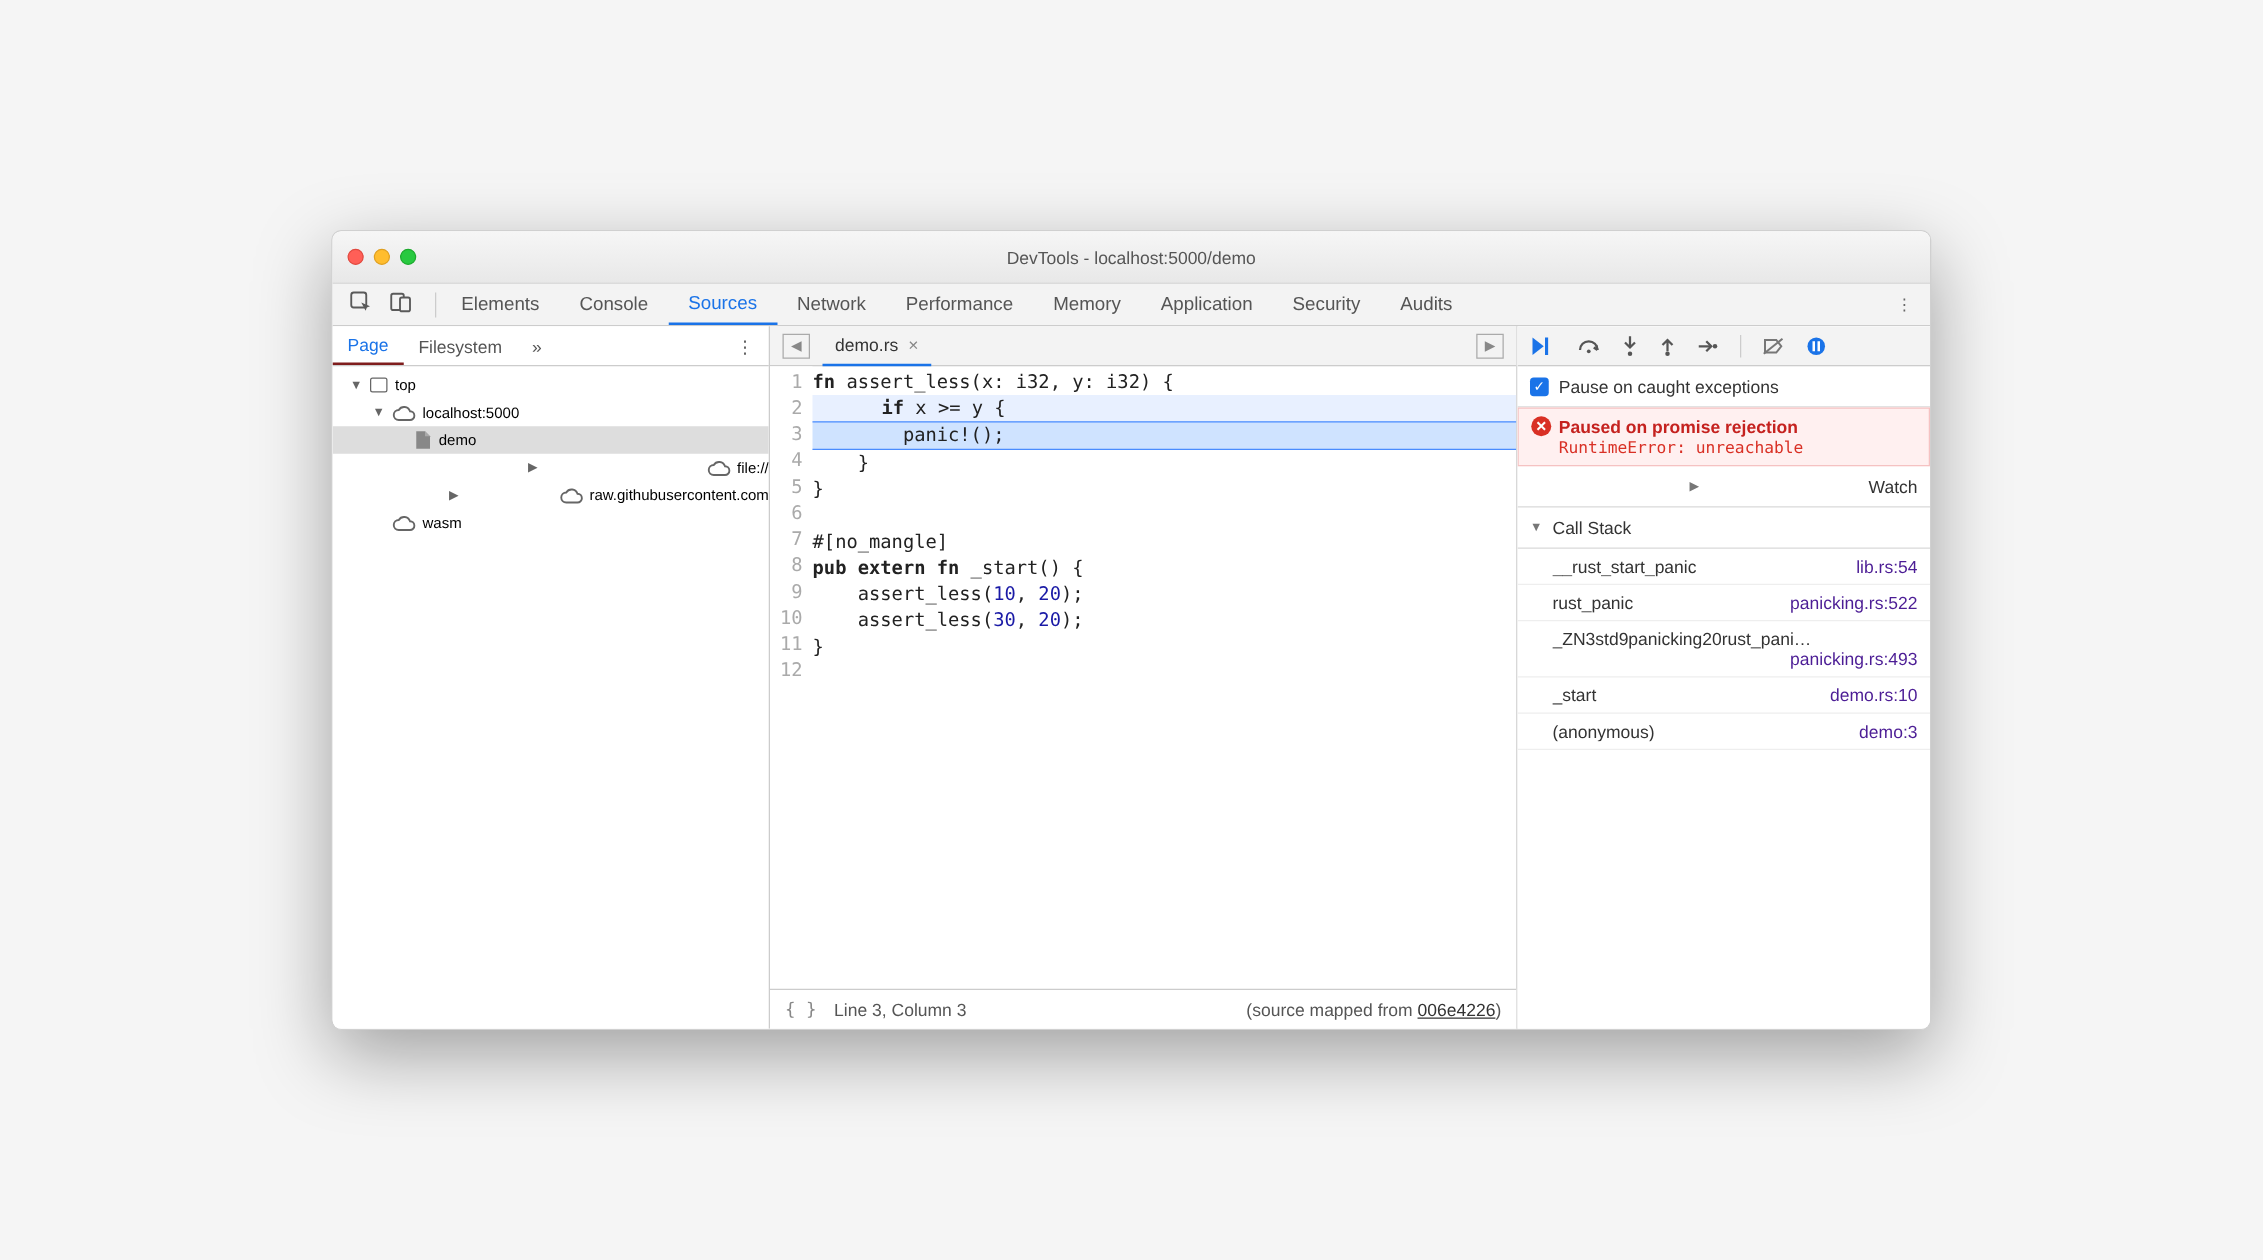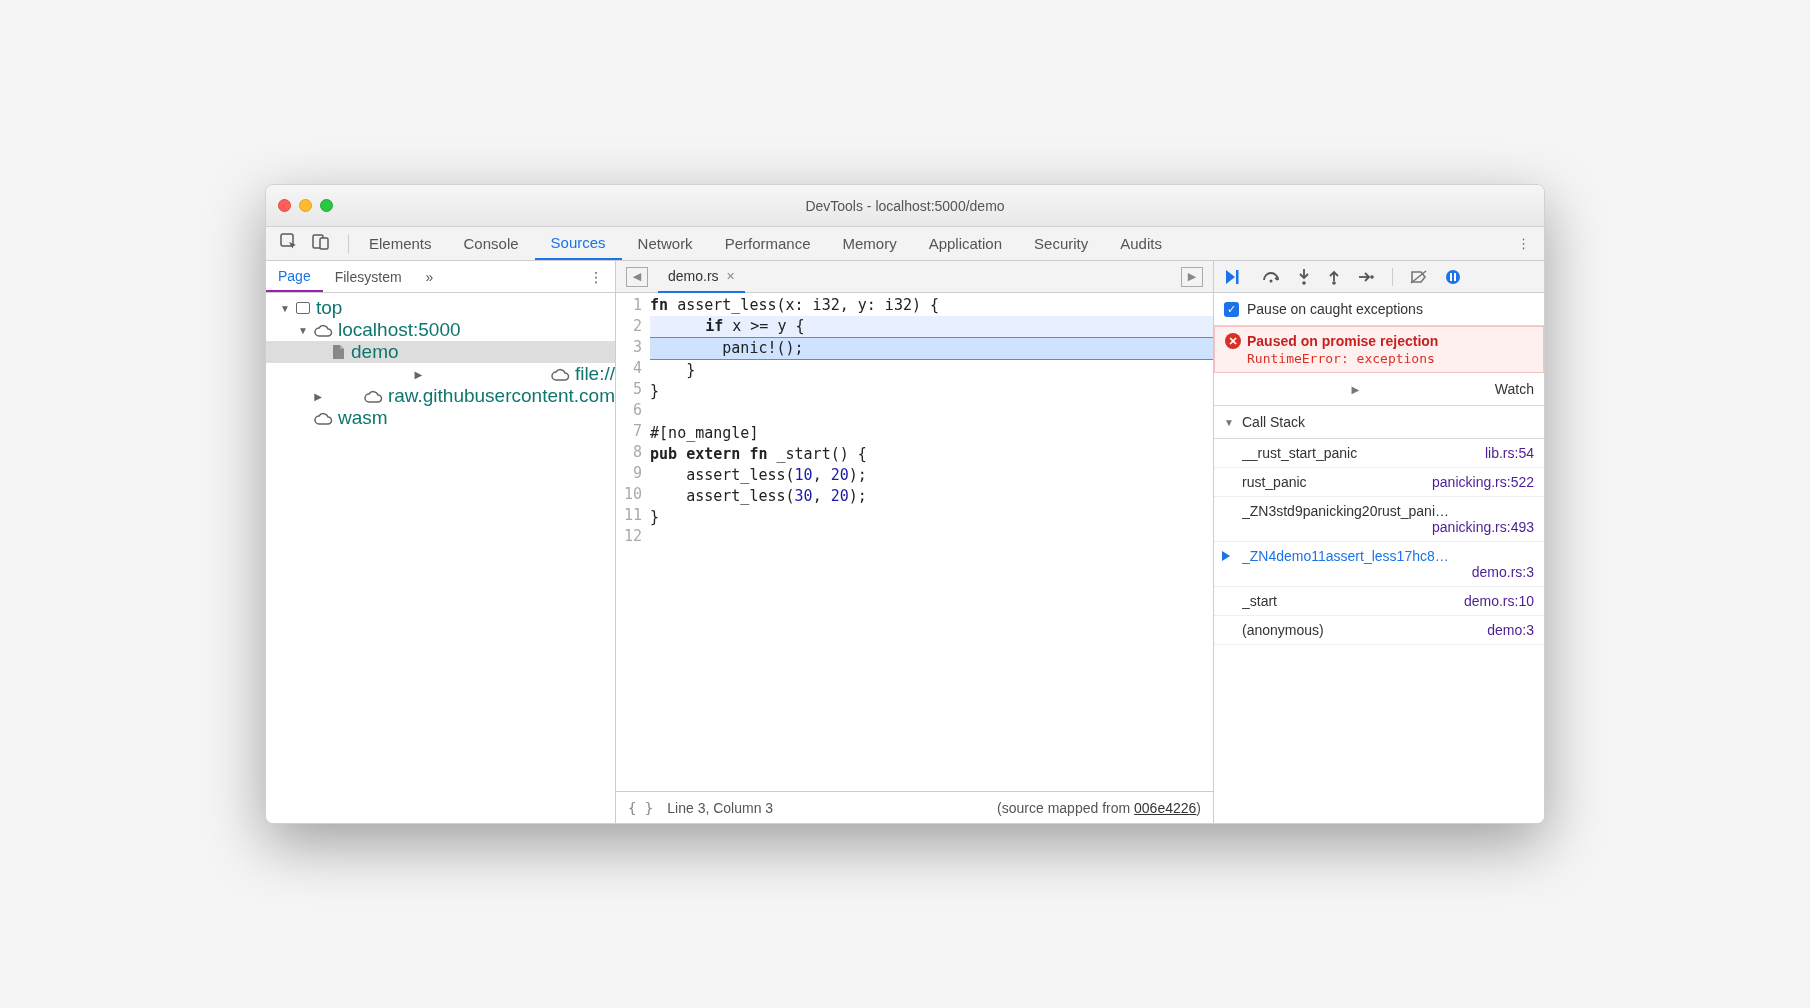--- a/index.html
+++ b/index.html
@@ -45,24 +45,24 @@
 .tabs .tab { padding:0 16px; color:#555; height:100%; display:flex; align-items:center; cursor:pointer; font-size:15px;}
 .tabs .tab.active { color:#1a73e8; border-bottom:2px solid #1a73e8; margin-bottom:-1px;}
 .tabs .spacer{flex:1;}
 .tabs .more{padding:0 14px; color:#666;}
 .body { flex:1; display:flex; min-height:0;}
 .left {
   width:350px; border-right:1px solid #ccc; display:flex; flex-direction:column; background:#fff;
 }
 .left-tabs { height:32px; display:flex; align-items:center; border-bottom:1px solid #ccc; font-size:14px;}
 .left-tabs .lt { padding:0 12px; height:100%; display:flex; align-items:center; color:#555;}
-.left-tabs .lt.active{color:#1a73e8;border-bottom:2px solid #a21caf;margin-bottom:-1px;}
+.left-tabs .lt.active{color:#1a73e8;border-bottom:2px solid #7f1d1d;margin-bottom:-1px;}
 .left-tabs .lt.chev{font-size:14px;}
 .left-tabs .lt.menu{margin-left:auto; padding-right:12px;}
-.tree { flex:1; padding-top:4px; font-size:19px; color:#0f766e; overflow:auto;}
+.tree { flex:1; padding-top:4px; font-size:12px; color:#000000; overflow:auto;}
 .tree-row { display:flex; align-items:center; height:22px; gap:6px; cursor:default; white-space:nowrap;}
 .tree-row.selected{background:#ddd;}
 .tree-row .indent{display:inline-block;}
 .tri{font-size:10px; color:#666; width:10px; text-align:center;}
 .tri.right::before{content:"▶";}
 .tri.down::before{content:"▼";}
 .icon-frame{width:14px;height:12px;border:1.5px solid #666;border-radius:2px;display:inline-block;}
 .icon-cloud svg, .icon-file svg{display:block;}
 .center { flex:1; display:flex; flex-direction:column; min-width:0; border-right:1px solid #ccc;}
 .file-tabs { height:32px; display:flex; align-items:center; border-bottom:1px solid #ccc; background:#f3f3f3;}
@@ -309,21 +309,21 @@
           <span class="chk">✓</span>
           <span>Pause on caught exceptions</span>
         </div>
       </div>
 
       <div class="pause-banner section">
         <div class="t1">
             <span class="err-icon">✕</span>
             <span>Paused on promise rejection</span>
           </div>
-        <div class="t2">RuntimeError: exceptions</div>
+        <div class="t2">RuntimeError: unreachable</div>
       </div>
 
       <div class="section">
         <div class="sec-row">
             <span class="tri right"></span>
             <span>Watch</span>
           </div>
       </div>
 
       <div class="section">
@@ -339,24 +339,20 @@
             <div class="fn">__rust_start_panic</div>
           </div>
           <div class="frame">
             <span class="loc">panicking.rs:522</span>
             <div class="fn">rust_panic</div>
           </div>
           <div class="frame twoline">
             <div class="fn">_ZN3std9panicking20rust_pani…</div>
             <div class="loc">panicking.rs:493</div>
           </div>
-          <div class="frame twoline active">
-            <div class="fn">_ZN4demo11assert_less17hc8…</div>
-            <div class="loc">demo.rs:3</div>
-          </div>
           <div class="frame">
             <span class="loc">demo.rs:10</span>
             <div class="fn">_start</div>
           </div>
           <div class="frame">
             <span class="loc">demo:3</span>
             <div class="fn">(anonymous)</div>
           </div>
         </div>
     </div>

